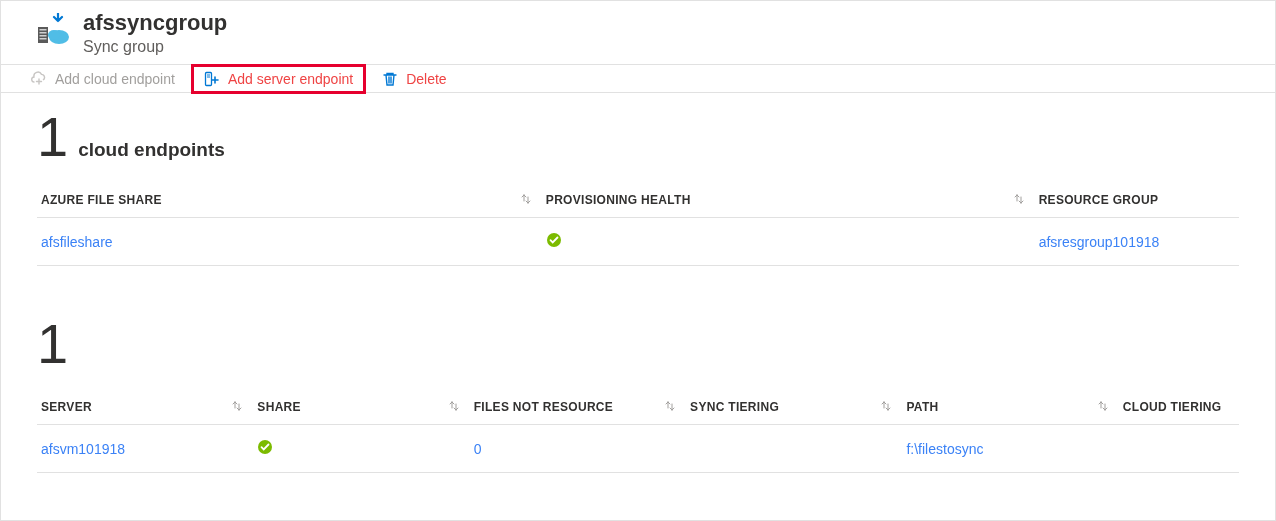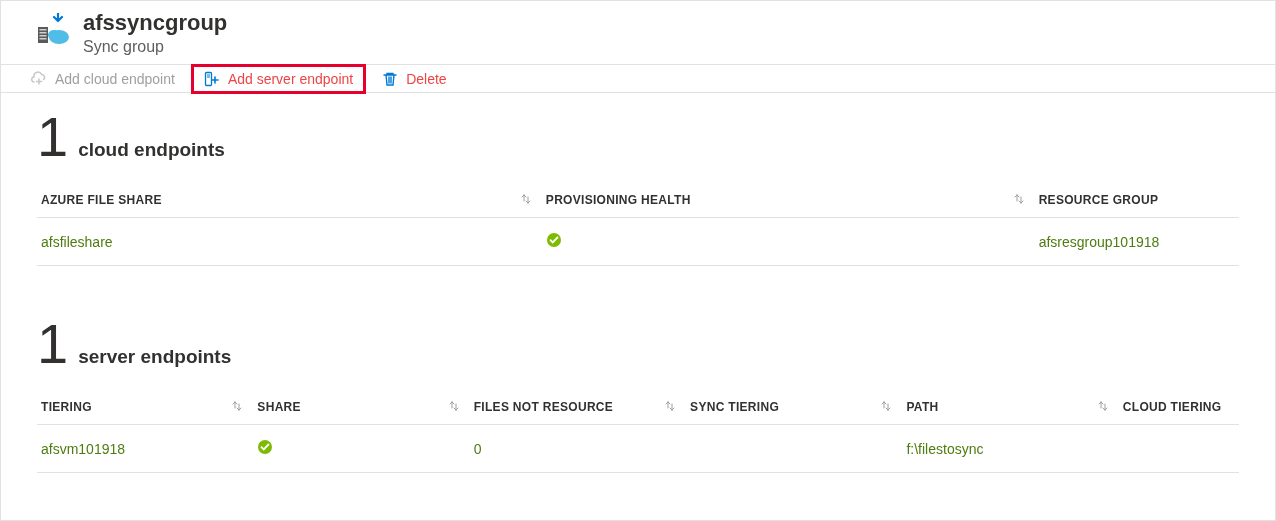--- a/index.html
+++ b/index.html
@@ -84,21 +84,21 @@
       letter-spacing: 0.3px;
       color: #323130;
       padding: 8px 4px 10px 4px;
       border-bottom: 1px solid #e1e1e1;
       vertical-align: middle;
     }
     table.data tbody td {
       padding: 14px 4px;
       border-bottom: 1px solid #e1e1e1;
       font-size: 14px;
-      color: #4d7c0f;
+      color: #3b82f6;
     }
     .sort-icon { display: inline-flex; float: right; margin-right: 6px; }
     .sort-icon svg { width: 12px; height: 12px; }
     .check-icon { width: 16px; height: 16px; }
     .cloud-table th:nth-child(1){ width: 42%; }
     .cloud-table th:nth-child(2){ width: 41%; }
     .cloud-table th:nth-child(3){ width: auto; margin-left: 46px; }
     .srv-table th:nth-child(1){width:18%}
     .srv-table th:nth-child(2){width:18%}
     .srv-table th:nth-child(3){width:18%}
@@ -205,27 +205,26 @@
           </td>
           <td>afsresgroup101918</td>
         </tr>
       </tbody>
     </table>
   </div>
 
   <div class="section">
     <div class="section-title">
       <span class="big-num">1</span>
-      <span class="section-label">server endpoints</span>
     </div>
     <table class="data srv-table">
       <thead>
         <tr>
           <th>
-            <span>TIERING</span>
+            <span>SERVER</span>
             <span class="sort-icon">
                 <svg viewBox="0 0 12 12">
                   <path d="M4 8V2M4 2L2 4M4 2l2 2M8 4v6M8 10l-2-2M8 10l2-2" stroke="#a19f9d" stroke-width="1" fill="none" stroke-linecap="round"></path>
                 </svg>
               </span>
           </th>
           <th>
             <span>SHARE</span>
             <span class="sort-icon">
                 <svg viewBox="0 0 12 12">

